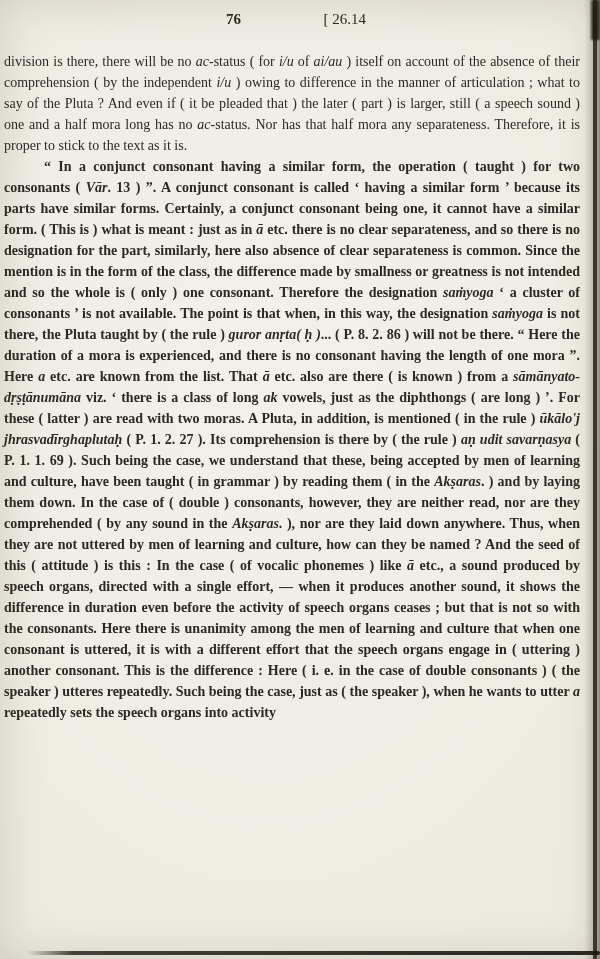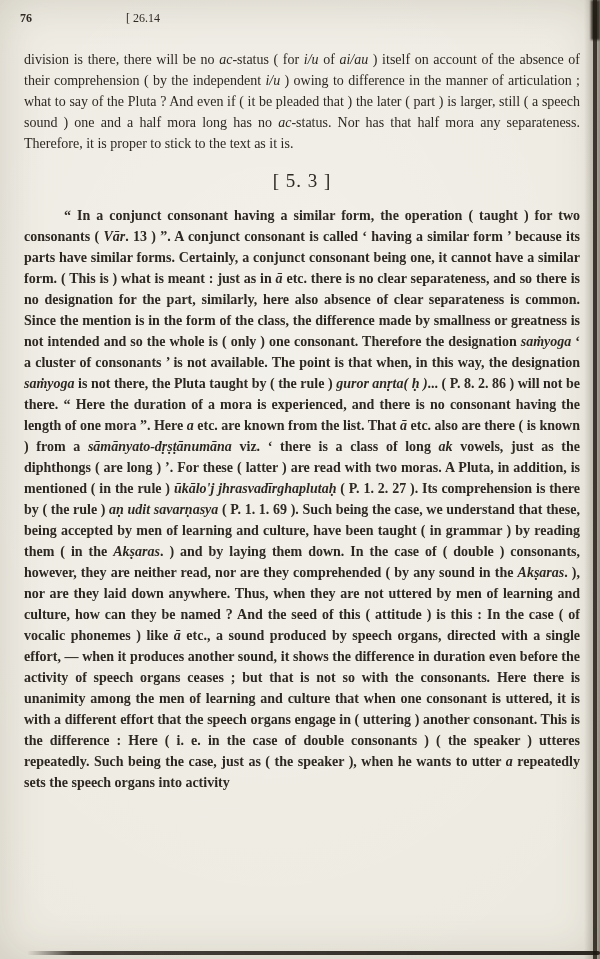--- a/index.html
+++ b/index.html
@@ -20,27 +20,28 @@
   }
   .page::after {
     content: "";
     position: absolute; inset: 0;
     box-shadow: inset 0 0 46px rgba(96,84,62,0.20);
     pointer-events: none;
   }
   .header {
     display: flex; align-items: baseline;
     padding: 11px 28px 0 20px;
-    font-size: 12px;
+    font-size: 15px;
+    justify-content: center;
   }
   .header .page-number { font-weight: 700; width: 70px; }
   .header .running-title { flex: 1; text-align: center; font-style: italic; letter-spacing: 0.3px; }
   .header .marginal { width: 70px; text-align: right; }
   .textblock {
-    margin: 23px 20px 0 24px;
+    margin: 23px 20px 0 4px;
     font-size: 14px;
     line-height: 21px;
     text-align: justify;
   }
   .para { margin: 0; }
   .para em { font-style: italic; }
   .section-heading {
     text-align: center;
     font-size: 19px;
     font-weight: 400;
@@ -80,21 +81,20 @@
 
 <div class="page">
 
   <div class="header">
     <span class="page-number">76</span>
     <span class="marginal">[ 26.14</span>
   </div>
 
   <div class="textblock">
     <p class="para"><span>division is there, there will be no </span><em>ac</em><span>-status ( for </span><em>i/u</em><span> of </span><em>ai/au</em><span> ) itself on account of the absence of their comprehension ( by the independent </span><em>i/u</em><span> ) owing to difference in the manner of articulation ; what to say of the Pluta ?  And even if ( it be pleaded that )  the later  ( part )  is larger, still  ( a speech sound )  one and a half mora long has no </span><em>ac</em><span>-status.  Nor has that half mora any separateness.  Therefore, it is proper to stick to the text as it is.</span></p>
-    <h2 class="section-heading">[ 5. 3 ]</h2>
     <p class="para indent"><span>“ In a conjunct consonant having a similar form, the operation ( taught ) for two consonants ( </span><em>Vār</em><span>. 13 ) ”.  A conjunct consonant is called ‘ having a similar form ’ because its parts have similar forms.  Certainly, a conjunct consonant being one, it cannot have a similar form.  ( This is ) what is meant :  just as in </span><em>ā</em><span> etc. there is no clear separateness, and so there is no designation for the part, similarly, here also absence of clear separateness is common.  Since the mention is in the form of the class, the difference made by smallness or greatness is not intended and so the whole is ( only ) one consonant.  Therefore the designation </span><em>saṁyoga</em><span> ‘ a cluster of consonants ’ is not available.  The point is that when, in this way, the designation </span><em>saṁyoga</em><span> is not there, the Pluta taught by ( the rule ) </span><em>guror anṛta( ḥ )</em><span>... ( P. 8. 2. 86 ) will not be there.  “ Here the duration of a mora is experienced, and there is no consonant having the length of one mora ”.  Here </span><em>a</em><span> etc. are known from the list.  That </span><em>ā</em><span> etc. also are there ( is known ) from a </span><em>sāmānyato-dṛṣṭānumāna</em><span> viz. ‘ there is a class of long </span><em>ak</em><span> vowels, just as the diphthongs ( are long ) ’.  For these ( latter ) are read with two moras.  A Pluta, in addition, is mentioned ( in the rule ) </span><em>ūkālo'j jhrasvadīrghaplutaḥ</em><span> ( P. 1. 2. 27 ).  Its comprehension is there by ( the rule ) </span><em>aṇ udit savarṇasya</em><span> ( P. 1. 1. 69 ).  Such being the case, we understand that these, being accepted by men of learning and culture, have been taught ( in grammar ) by reading them ( in the </span><em>Akṣaras</em><span>. ) and by laying them down.  In the case of ( double ) consonants, however, they are neither read, nor are they comprehended ( by any sound in the </span><em>Akṣaras</em><span>. ), nor are they laid down anywhere.  Thus, when they are not uttered by men of learning and culture, how can they be named ?  And the seed of this ( attitude ) is this :  In the case ( of vocalic phonemes ) like </span><em>ā</em><span> etc., a sound produced by speech organs, directed with a single effort, — when it produces another sound, it shows the difference in duration even before the activity of speech organs ceases ;  but that is not so with the consonants.  Here there is unanimity among the men of learning and culture that when one consonant is uttered, it is with a different effort that the speech organs engage in ( uttering ) another consonant.  This is the difference :  Here ( i. e. in the case of double consonants ) ( the speaker ) utteres repeatedly.  Such being the case, just as ( the speaker ), when he wants to utter </span><em>a</em><span> repeatedly sets the speech organs into activity</span></p>
   </div>
 
   <div class="edge-soft"></div>
   <div class="edge-right"></div>
   <div class="corner-mark"></div>
   <div class="edge-bottom"></div>
 
 </div>
 

